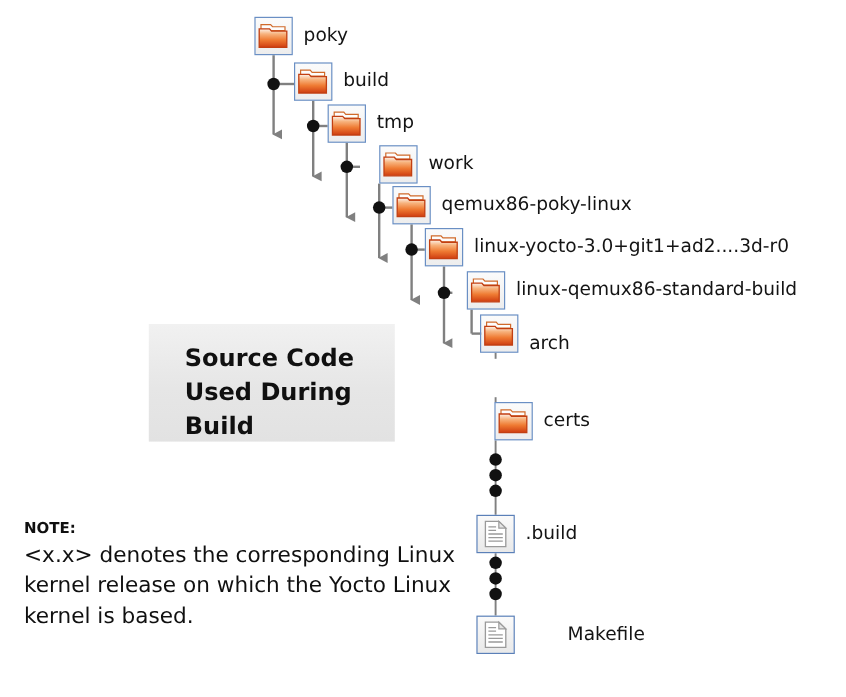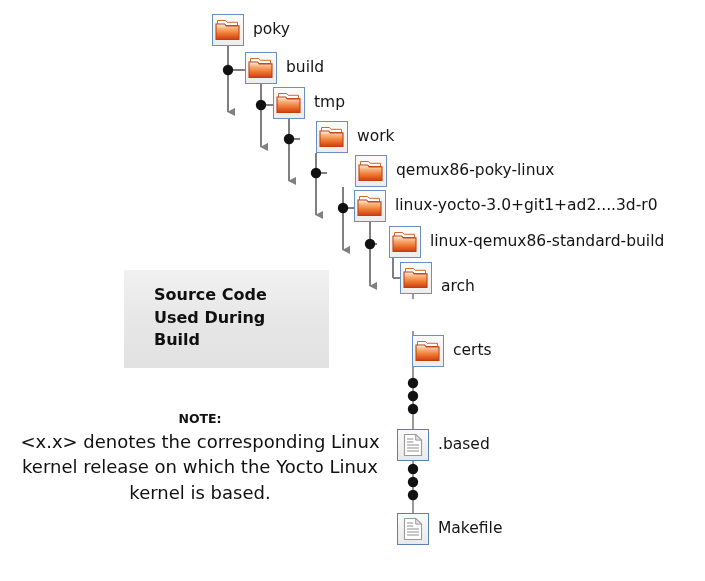--- a/index.html
+++ b/index.html
@@ -77,34 +77,33 @@
     left: 124px;
     top: 270px;
     width: 205px;
     height: 98px;
     background: linear-gradient(180deg, #f1f1f1 0%, #e6e6e6 55%, #e2e2e2 100%);
   }
   #source-box .box-text {
     position: absolute;
     left: 30px;
     top: 14px;
-    font-size: 16px;
+    font-size: 20px;
     font-weight: bold;
     line-height: 1.42;
     color: #101010;
     white-space: pre-line;
   }
 
   
   #note {
     position: absolute;
     left: 20px;
-    top: 411px;
+    top: 432px;
     width: 360px;
-    text-align: center;
   }
   #note .note-title {
     font-size: 12.5px;
     font-weight: bold;
     color: #101010;
     line-height: 1.35;
   }
   #note .note-body {
     font-size: 18px;
     color: #101010;
@@ -221,21 +220,21 @@
   <div class="node" style="left:316px; top:121px;">
     <span class="icon-frame">
       <svg class="icon-inner" viewBox="0 0 26 26" xmlns="http://www.w3.org/2000/svg">
         <path d="M2.5,3.5 h8 l1.6,1.8 h10.4 v3.2 h-20 z" fill="#fdfdfd" stroke="#d06a2a" stroke-width="1"></path>
         <path d="M1.0,7.0 h8.6 l1.7,1.9 h12.7 v13.6 h-23 z" fill="url(#fg)" stroke="#c23f12" stroke-width="1.1"></path>
       </svg>
     </span>
     <span class="node-label">work</span>
   </div>
 
-  <div class="node" style="left:327px; top:155px;margin-left:28px;">
+  <div class="node" style="left:327px; top:155px;">
     <span class="icon-frame">
       <svg class="icon-inner" viewBox="0 0 26 26" xmlns="http://www.w3.org/2000/svg">
         <path d="M2.5,3.5 h8 l1.6,1.8 h10.4 v3.2 h-20 z" fill="#fdfdfd" stroke="#d06a2a" stroke-width="1"></path>
         <path d="M1.0,7.0 h8.6 l1.7,1.9 h12.7 v13.6 h-23 z" fill="url(#fg)" stroke="#c23f12" stroke-width="1.1"></path>
       </svg>
     </span>
     <span class="node-label">qemux86-poky-linux</span>
   </div>
 
   <div class="node" style="left:354px; top:190px;text-align:right;">
@@ -286,24 +285,24 @@
         <path d="M15.7,2.5 v5.6 h5.8 z" fill="#e4e4e4" stroke="#9a9a9a" stroke-width="1"></path>
         <g stroke="#9a9a9a" stroke-width="1.1">
           <line x1="7" y1="7" x2="13.4" y2="7"></line>
           <line x1="7" y1="10" x2="13.4" y2="10"></line>
           <line x1="7" y1="13" x2="19" y2="13"></line>
           <line x1="7" y1="16" x2="19" y2="16"></line>
           <line x1="7" y1="19" x2="19" y2="19"></line>
         </g>
       </svg>
     </span>
-    <span class="node-label">.based</span>
-  </div>
-
-  <div class="node" style="left:397px; top:513px;">
+    <span class="node-label">.build</span>
+  </div>
+
+  <div class="node" style="left:397px; top:513px;gap:35px;">
     <span class="icon-frame file-frame">
       <svg class="icon-inner" viewBox="0 0 26 26" xmlns="http://www.w3.org/2000/svg">
         <path d="M4.5,2.5 h11.2 l5.8,5.6 v15.4 h-17 z" fill="#ffffff" stroke="#9a9a9a" stroke-width="1.1"></path>
         <path d="M15.7,2.5 v5.6 h5.8 z" fill="#e4e4e4" stroke="#9a9a9a" stroke-width="1"></path>
         <g stroke="#9a9a9a" stroke-width="1.1">
           <line x1="7" y1="7" x2="13.4" y2="7"></line>
           <line x1="7" y1="10" x2="13.4" y2="10"></line>
           <line x1="7" y1="13" x2="19" y2="13"></line>
           <line x1="7" y1="16" x2="19" y2="16"></line>
           <line x1="7" y1="19" x2="19" y2="19"></line>

